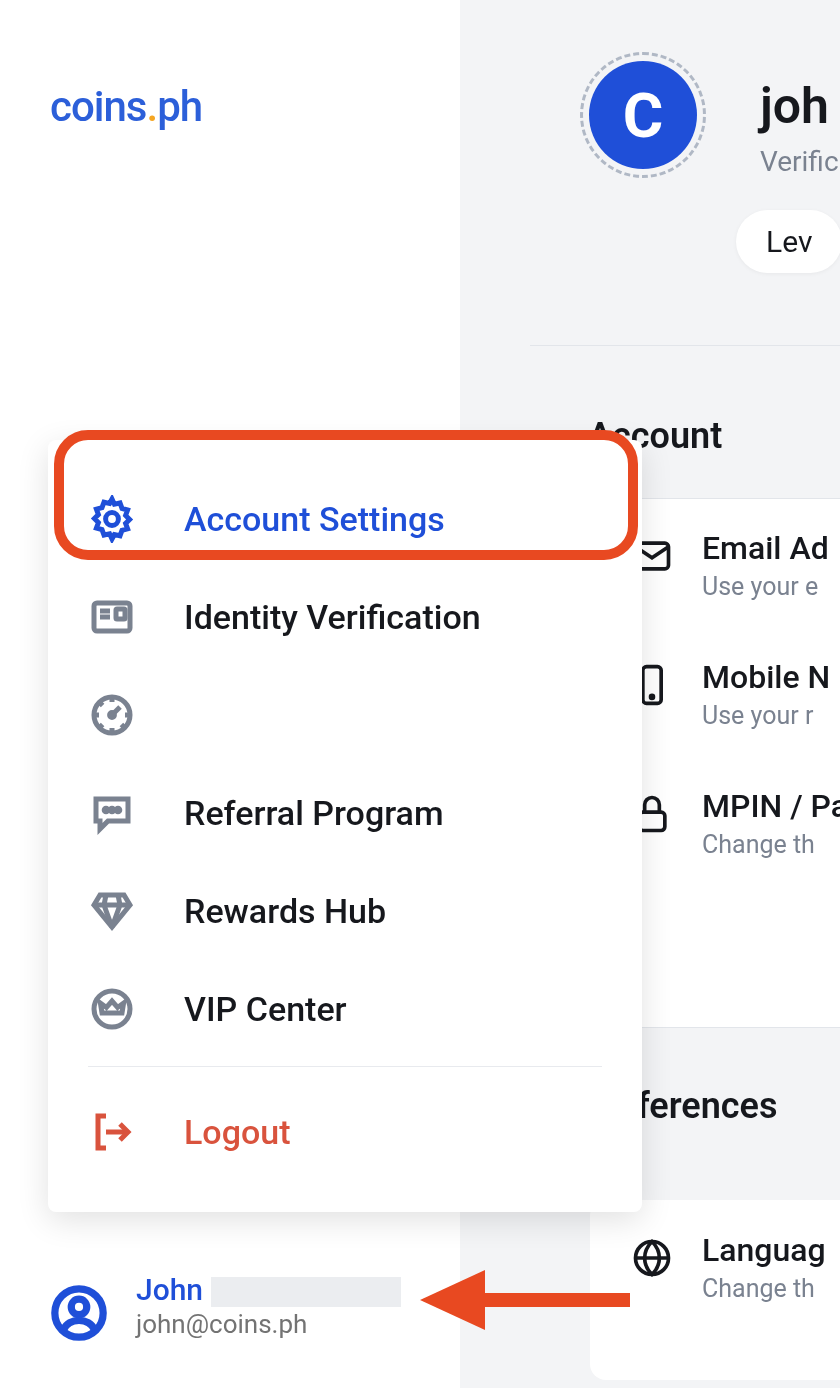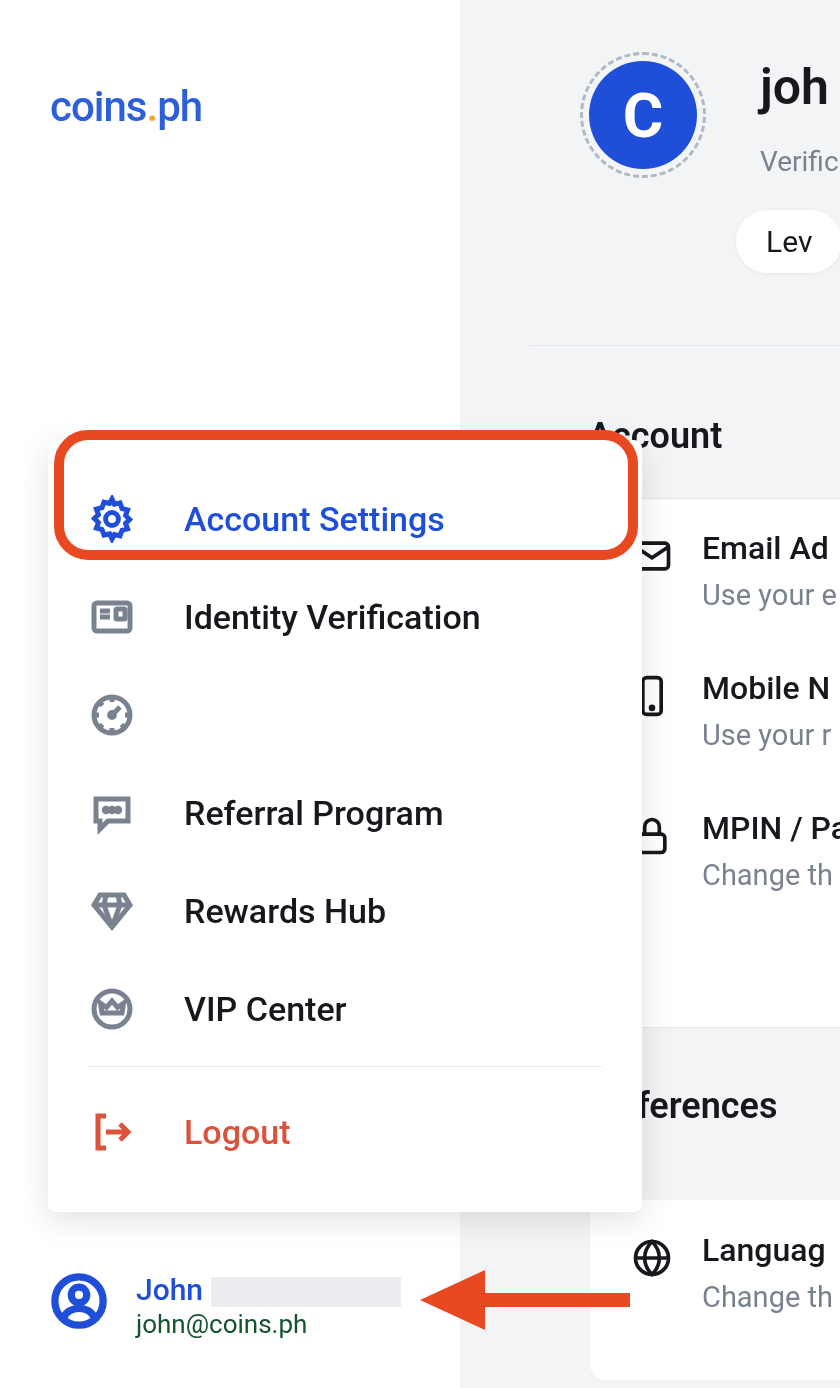--- a/index.html
+++ b/index.html
@@ -56,21 +56,21 @@
     align-items: center;
     justify-content: center;
   }
   .avatar-letter {
     color: #fff;
     font-size: 62px;
     font-weight: 700;
   }
   .username {
     position: absolute;
-    left: 300px; top: 58px;
+    left: 300px; top: 77px;
     font-size: 50px;
     font-weight: 600;
     color: #16181d;
     white-space: nowrap;
   }
   .verif-label {
     position: absolute;
     left: 300px; top: 145px;
     font-size: 28px;
     color: #7a8290;
@@ -131,24 +131,24 @@
     margin-top: 6px;
   }
   .settings-label {
     font-size: 32px;
     font-weight: 500;
     color: #16181d;
     white-space: nowrap;
     line-height: 1.25;
   }
   .settings-sub {
-    font-size: 29px;
+    font-size: 25px;
     color: #7a8290;
     white-space: nowrap;
-    margin-top: 10px;
+    margin-top: 4px;
   }
   .prefs-panel {
     position: absolute;
     left: 590px; top: 1200px;
     width: 320px;
     background: #fff;
     border-radius: 16px 0 0 16px;
     padding: 30px 0 0 40px;
     height: 180px;
   }
@@ -204,38 +204,38 @@
   .arrow {
     position: absolute;
     left: 420px; top: 1260px;
     width: 210px;
     height: 80px;
   }
   .user-row {
     position: absolute;
     left: 50px; top: 1272px;
     display: flex;
-    align-items: flex-start;
+    align-items: flex-end;
     gap: 28px;
   }
   .user-avatar-icon {
     width: 58px; height: 58px;
     stroke: #1f4fd8;
     fill: none;
     stroke-width: 3;
   }
   .user-name {
     font-size: 30px;
     font-weight: 500;
     color: #1f4fd8;
     line-height: 1.2;
   }
   .user-email {
     font-size: 26px;
-    color: #14532d;
+    color: #737373;
     line-height: 1.3;
   }
   .name-mask {
     display: inline-block;
     width: 190px; height: 30px;
     background: #ebedf0;
     vertical-align: middle;
     margin-left: 8px;
   }
 </style>

